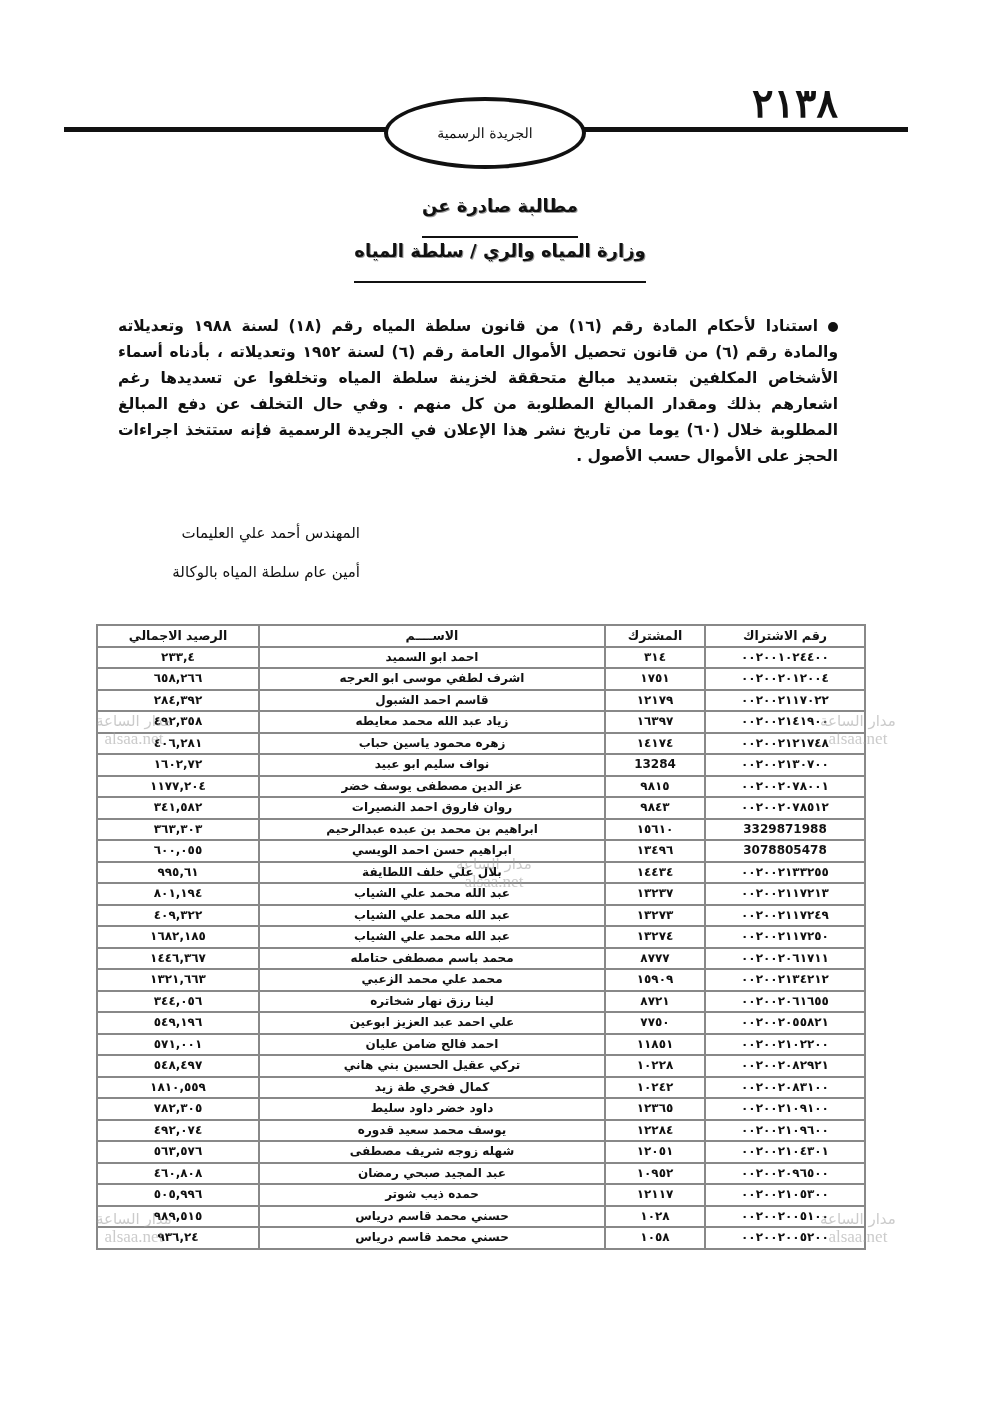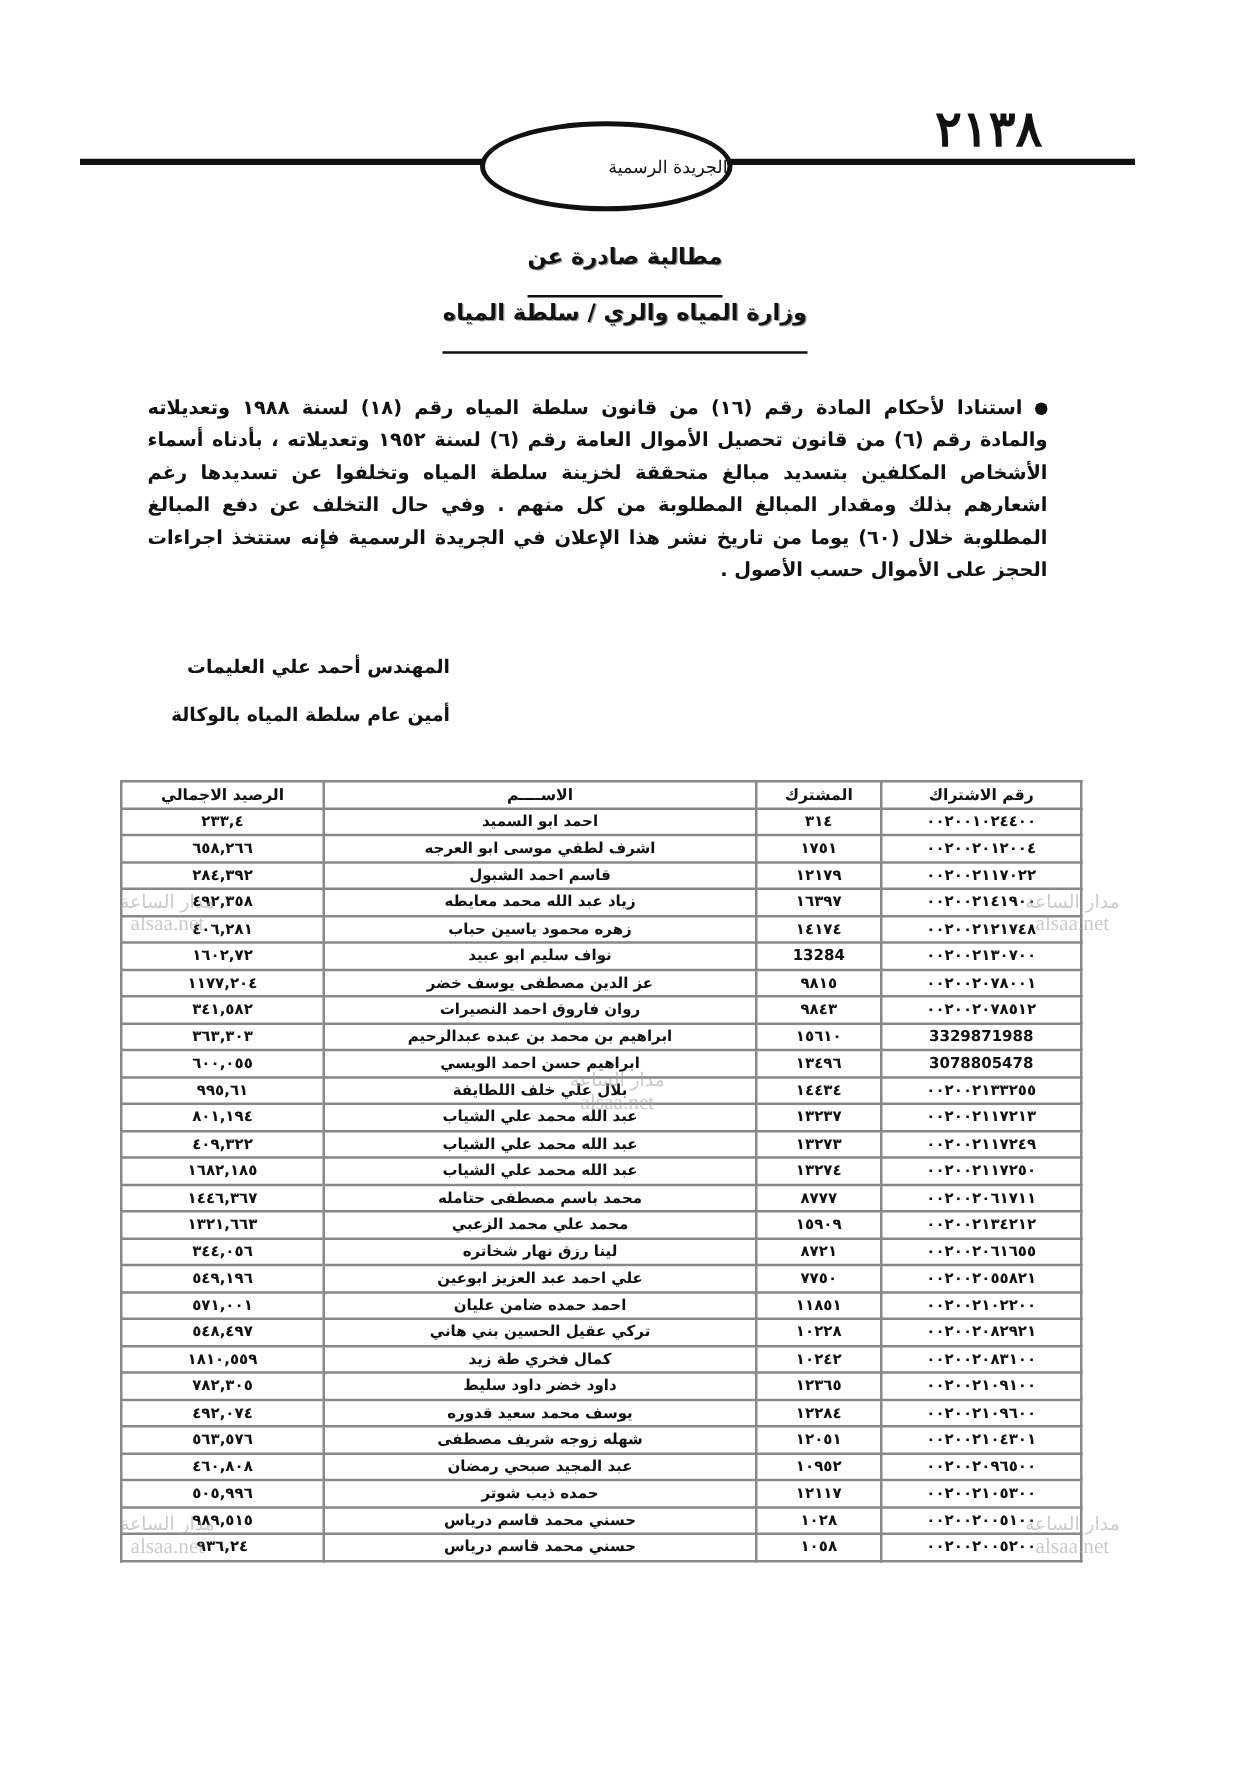--- a/index.html
+++ b/index.html
@@ -3,47 +3,47 @@
 <meta charset="utf-8">
 <style>
   html, body { margin: 0; padding: 0; background: #ffffff; }
   body {
     width: 1000px; height: 1414px; position: relative; overflow: hidden;
     font-family: "DejaVu Sans", "Liberation Sans", sans-serif; color: #111;
   }
   .page-number {
     position: absolute; top: 80px; left: 748px; width: 90px;
     font-family: "Liberation Serif", "DejaVu Serif", serif;
-    font-size: 40px; font-weight: bold; letter-spacing: 2px; direction: rtl; text-align: left;
+    font-size: 40px; font-weight: bold; letter-spacing: 2px; direction: rtl; text-align: right;
   }
   .rule { position: absolute; top: 127px; height: 5px; background: #111; }
   .rule.left { left: 64px; width: 322px; }
   .rule.right { left: 582px; width: 326px; }
   .oval {
     position: absolute; top: 97px; left: 384px; width: 194px; height: 64px;
     border: 4px solid #111; border-radius: 50%; background: #fff;
-    display: flex; align-items: center; justify-content: flex-start;
+    display: flex; align-items: center; justify-content: center;
     font-family: "DejaVu Serif", serif; font-size: 14px; direction: rtl;
   }
   .heading {
     position: absolute; left: 0; width: 1000px; text-align: center; direction: rtl;
     font-size: 18px; font-weight: bold;
   }
   .heading span { border-bottom: 2px solid #111; padding-bottom: 20px; text-shadow: 1px 1px 0 #999; }
   .h1 { top: 195px; }
   .h2 { top: 240px; }
   .body-text {
     position: absolute; top: 313px; left: 118px; width: 720px;
     direction: rtl; text-align: justify; text-align-last: right;
     font-size: 15.5px; font-weight: bold; line-height: 26px;
   }
   .bullet { display: inline-block; width: 10px; height: 10px; border-radius: 50%; background: #111; margin-left: 10px; vertical-align: middle; }
   .signature {
     position: absolute; left: 120px; width: 240px; direction: rtl; text-align: right;
-    font-size: 15px; font-weight: bold;
+    font-size: 15px; font-weight: normal;
   }
   .sig1 { top: 524px; }
   .sig2 { top: 563px; }
   table.claims {
     position: absolute; top: 624px; left: 96px; width: 768px;
     border-collapse: collapse; direction: rtl; table-layout: fixed;
     border: 2px solid #777;
   }
   table.claims th, table.claims td {
     border: 2px solid #888; height: 19.5px; padding: 0; text-align: center;
@@ -205,21 +205,21 @@
       </tr>
       <tr>
         <td>٠٠٢٠٠٢٠٥٥٨٢١</td>
         <td>٧٧٥٠</td>
         <td class="name">علي احمد عبد العزيز ابوعين</td>
         <td>٥٤٩,١٩٦</td>
       </tr>
       <tr>
         <td>٠٠٢٠٠٢١٠٢٢٠٠</td>
         <td>١١٨٥١</td>
-        <td class="name">احمد حمده ضامن عليان</td>
+        <td class="name">احمد فالح ضامن عليان</td>
         <td>٥٧١,٠٠١</td>
       </tr>
       <tr>
         <td>٠٠٢٠٠٢٠٨٢٩٢١</td>
         <td>١٠٢٢٨</td>
         <td class="name">تركي عقيل الحسين بني هاني</td>
         <td>٥٤٨,٤٩٧</td>
       </tr>
       <tr>
         <td>٠٠٢٠٠٢٠٨٣١٠٠</td>

